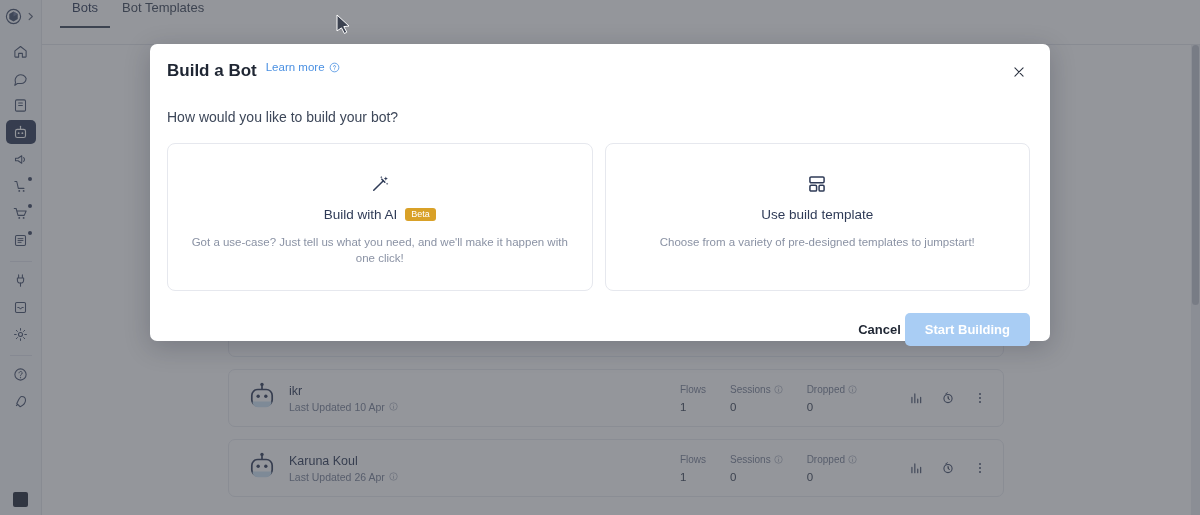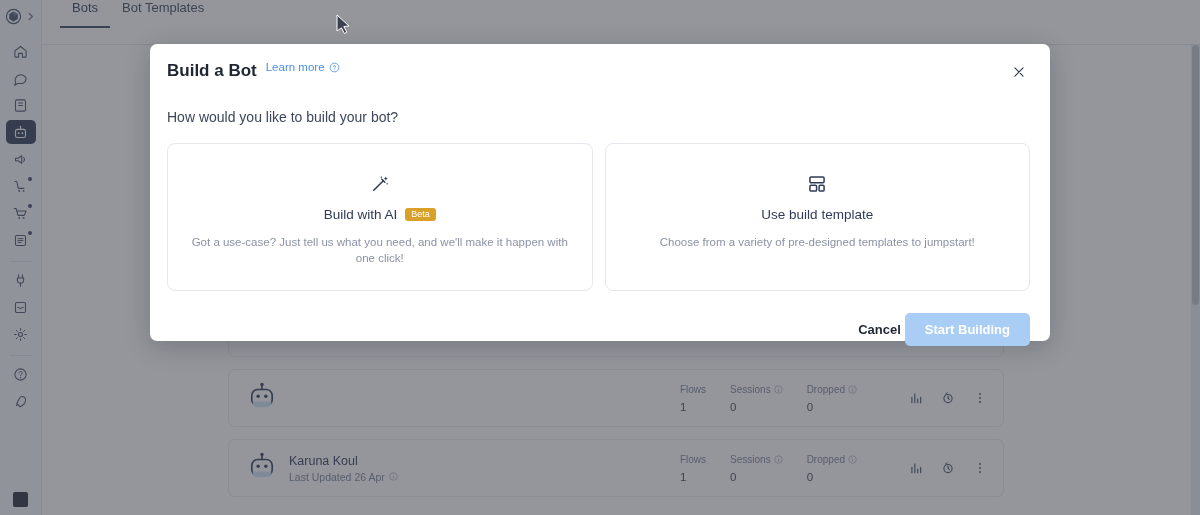--- a/index.html
+++ b/index.html
@@ -334,20 +334,31 @@
 
     <div class="bot-row">
       <svg class="bot-av" viewBox="0 0 40 40">
         <path d="M20 5v4" stroke="#2f3b57" stroke-width="2" stroke-linecap="round"></path>
         <circle cx="20" cy="4" r="2" fill="#2f3b57"></circle>
         <rect x="8" y="10" width="24" height="19" rx="7" fill="#fff" stroke="#2f3b57" stroke-width="2"></rect>
         <circle cx="15.5" cy="18" r="2" fill="#2f3b57"></circle>
         <circle cx="24.5" cy="18" r="2" fill="#2f3b57"></circle>
         <path d="M9 24h22v1a6 6 0 01-6 6h-10a6 6 0 01-6-6z" fill="#cfe4f7"></path>
       </svg>
+      <div class="bot-meta">
+        <div class="bot-name">ikr</div>
+        <div class="bot-sub">
+          <span>Last Updated 10 Apr</span>
+          <svg class="i-circ" viewBox="0 0 24 24">
+              <circle cx="12" cy="12" r="10" fill="none" stroke="currentColor" stroke-width="2"></circle>
+              <path d="M12 11v6" stroke="currentColor" stroke-width="2.2" stroke-linecap="round"></path>
+              <circle cx="12" cy="7.5" r="1.2" fill="currentColor"></circle>
+            </svg>
+        </div>
+      </div>
       <div class="bot-stats">
         <div class="stat">
           <div class="stat-label">
               <span>Flows</span>
             </div>
           <div class="stat-val">1</div>
         </div>
         <div class="stat">
           <div class="stat-label">
               <span>Sessions</span>

